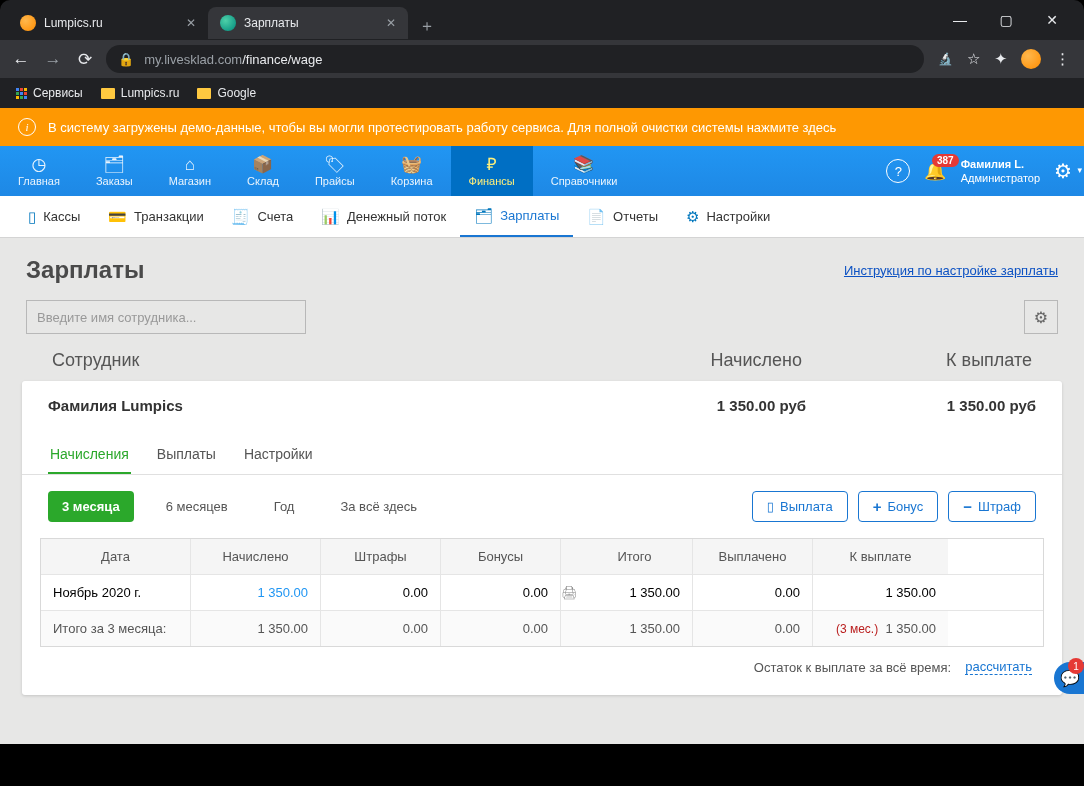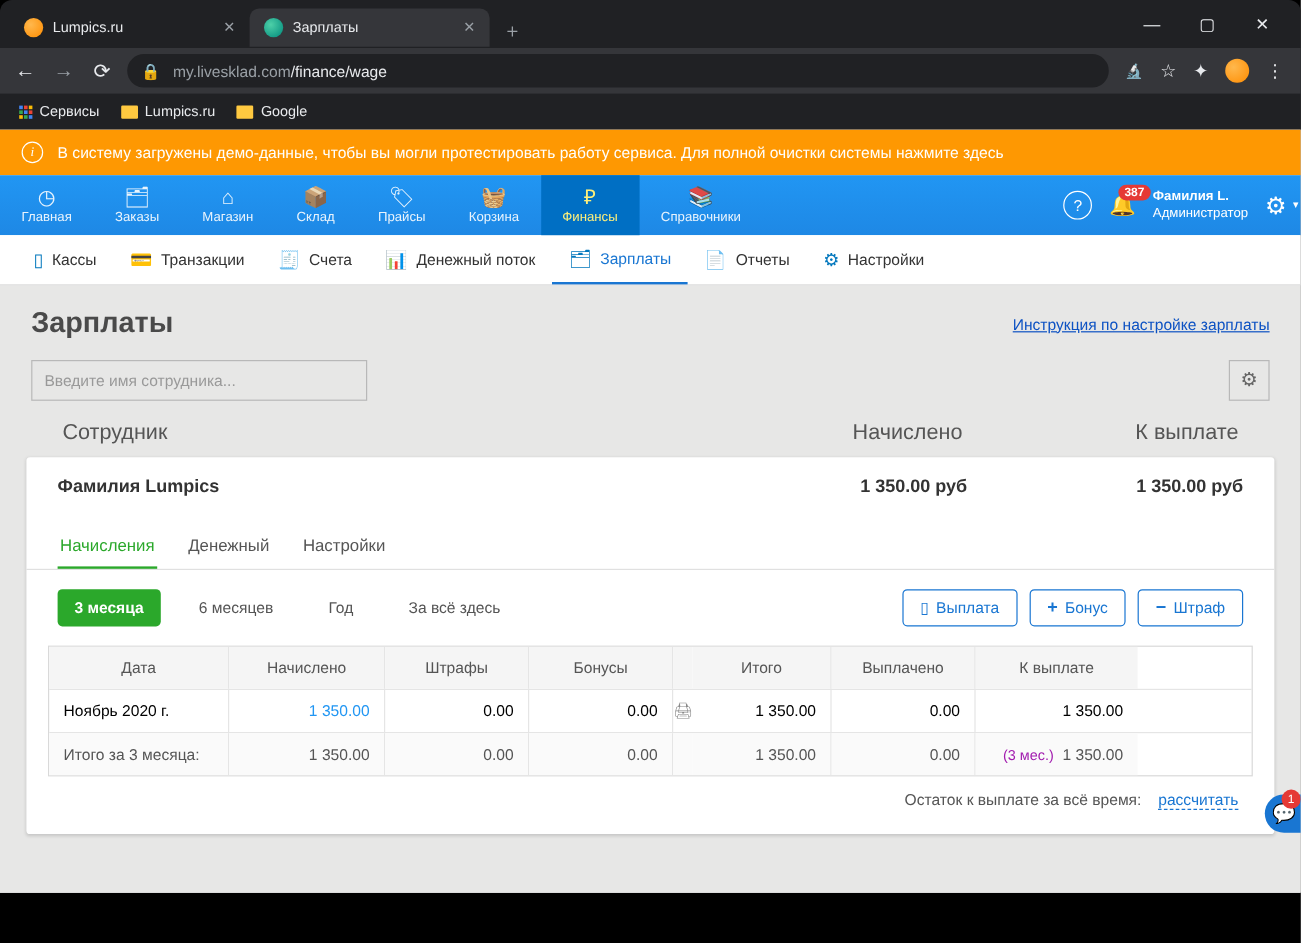--- a/index.html
+++ b/index.html
@@ -92,23 +92,23 @@
 .dcell:first-child { text-align: left; }
 .dcell:last-child { border-right: none; }
 .dcell.print { padding: 10px 0; text-align: center; color: #888; border-right:none; border-left:none;}
 .dcell.noleft{border-left:none;}
 .dhead .dcell { text-align: center; background: #f5f5f5; font-weight: normal; color: #555;}
 .dhead .dcell:first-child{text-align:center;}
 .c-blue { color: #2196f3; }
 .c-red { color: #e53935; }
 .c-green { color: #2ba82b; }
 .totalrow .dcell { background: #fafafa; color:#555; }
-.hint { color: #a21caf; font-size: 12px;}
-
-.footer-row { display: flex; justify-content: flex-end; padding: 12px 30px; gap: 14px; font-size: 13px; color: #555; align-items:flex-start;}
+.hint { color: #b91c1c; font-size: 12px;}
+
+.footer-row { display: flex; justify-content: flex-end; padding: 12px 30px; gap: 14px; font-size: 13px; color: #555; align-items:center;}
 .calc-link { color: #1976d2; border-bottom: 1px dashed #1976d2; cursor: pointer; }
 
 .float-badge { position: absolute; right: -2px; bottom: 50px; width: 32px; height: 32px; background: #1976d2; border-radius: 50% 0 0 50%; display:flex; align-items:center; justify-content:center; color:#fff;}
 .float-badge .fb-num { position: absolute; top: -4px; right: 2px; background: #e53935; width: 16px; height: 16px; border-radius: 50%; font-size: 10px; display: flex; align-items: center; justify-content: center; }
 </style>
 </head>
 <body>
 
 <div class="browser">
   <div class="titlebar">
@@ -276,21 +276,21 @@
     </div>
 
     <div class="card">
       <div class="card-head">
         <span>Фамилия Lumpics</span>
         <span>1 350.00 руб</span>
         <span>1 350.00 руб</span>
       </div>
       <div class="card-tabs">
         <div class="ctab active">Начисления</div>
-        <div class="ctab">Денежный</div>
+        <div class="ctab">Выплаты</div>
         <div class="ctab">Настройки</div>
       </div>
       <div class="controls">
         <span class="range-btn active">3 месяца</span>
         <span class="range-btn">6 месяцев</span>
         <span class="range-btn">Год</span>
         <span class="range-btn">За всё здесь</span>
         <div class="controls-right">
           <div class="obtn">
               <span>▯</span>

